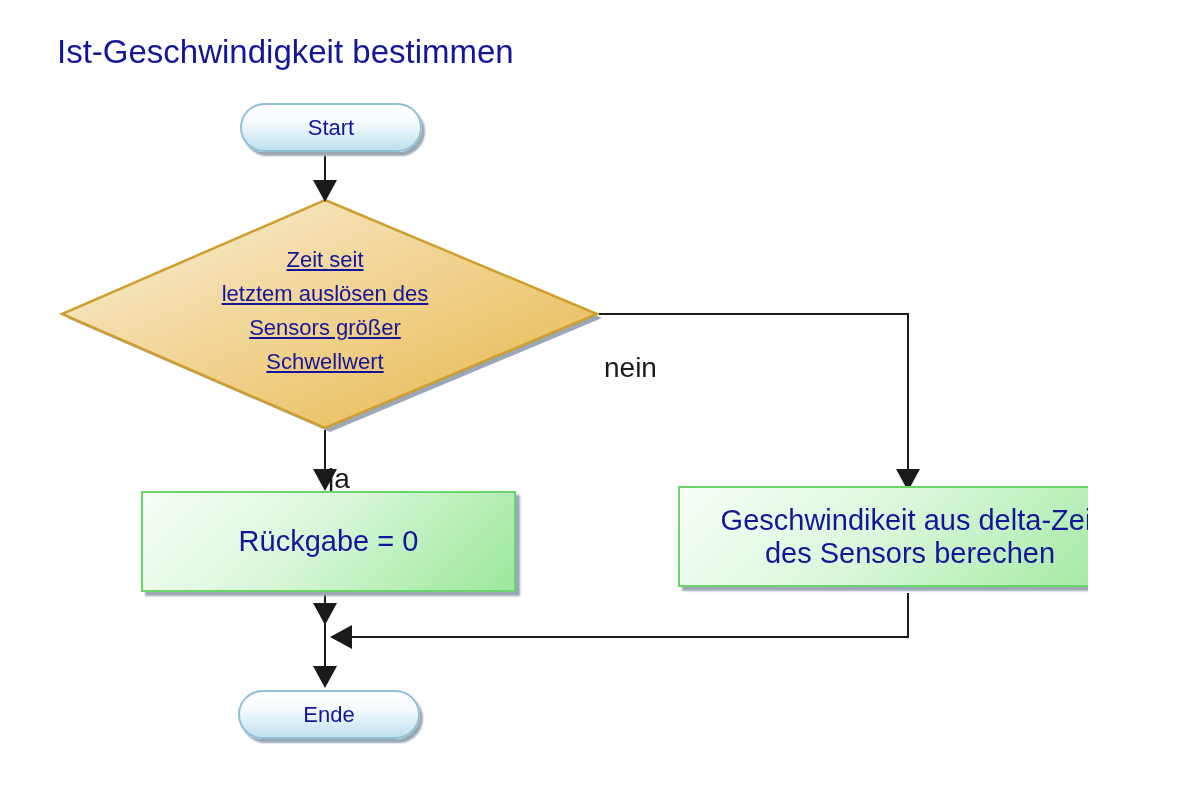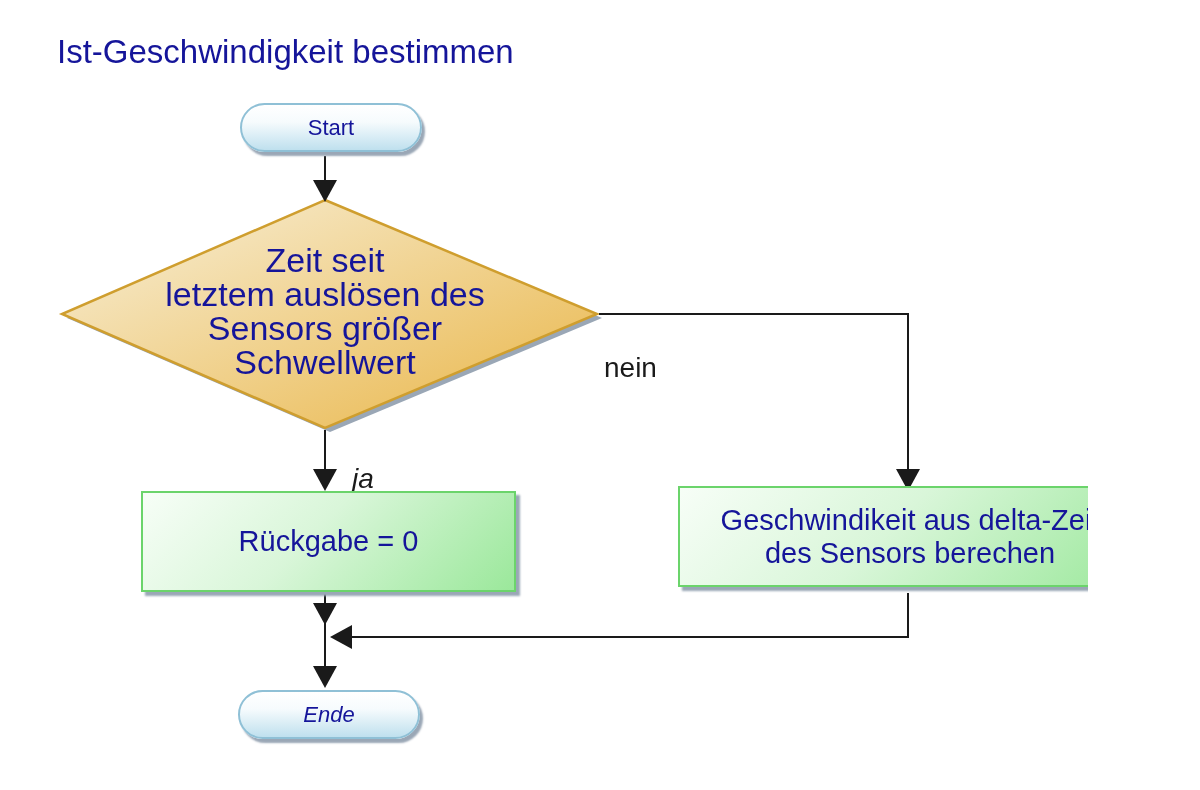--- a/index.html
+++ b/index.html
@@ -34,31 +34,31 @@
     box-shadow:3px 4px 2px var(--shadow);
     font-size:22px;
   }
   .process{
     border:2px solid var(--process-border);
     background:linear-gradient(135deg,var(--process-light) 0%,var(--process-mid) 45%,var(--process-dark) 100%);
     box-shadow:4px 4px 2px var(--shadow);
     font-size:29px;line-height:33px;white-space:pre-line;
   }
   .start-node{left:240px;top:103px;}
-  .end-node{left:238px;top:690px;font-style:italic;}
+  .end-node{left:238px;top:690px;}
   .process-left{left:141px;top:491px;width:375px;height:101px;justify-content:center;}
   .process-right{left:678px;top:486px;width:464px;height:101px;}
   .decision-label{
     position:absolute;left:115px;top:243px;width:420px;
-    color:var(--node-text);font-size:34px;line-height:34px;text-align:center;white-space:pre-line;
+    color:var(--node-text);font-size:22px;line-height:34px;text-align:center;white-space:pre-line;text-decoration:underline;
   }
   .edge-label{
     position:absolute;color:var(--edge-label-text);font-size:28px;line-height:1;white-space:nowrap;margin-top:32px;
   }
-  .edge-label-yes{left:352px;top:433px;font-style:italic;}
+  .edge-label-yes{left:328px;top:433px;}
   .edge-label-no{left:604px;top:322px;}
 </style>
 </head>
 <body>
 
 <div class="canvas">
 
   <svg class="overlay" width="1200" height="790" viewBox="0 0 1200 790" xmlns="http://www.w3.org/2000/svg">
     <defs>
       <linearGradient id="diamondGrad" x1="0" y1="0" x2="1" y2="1">

